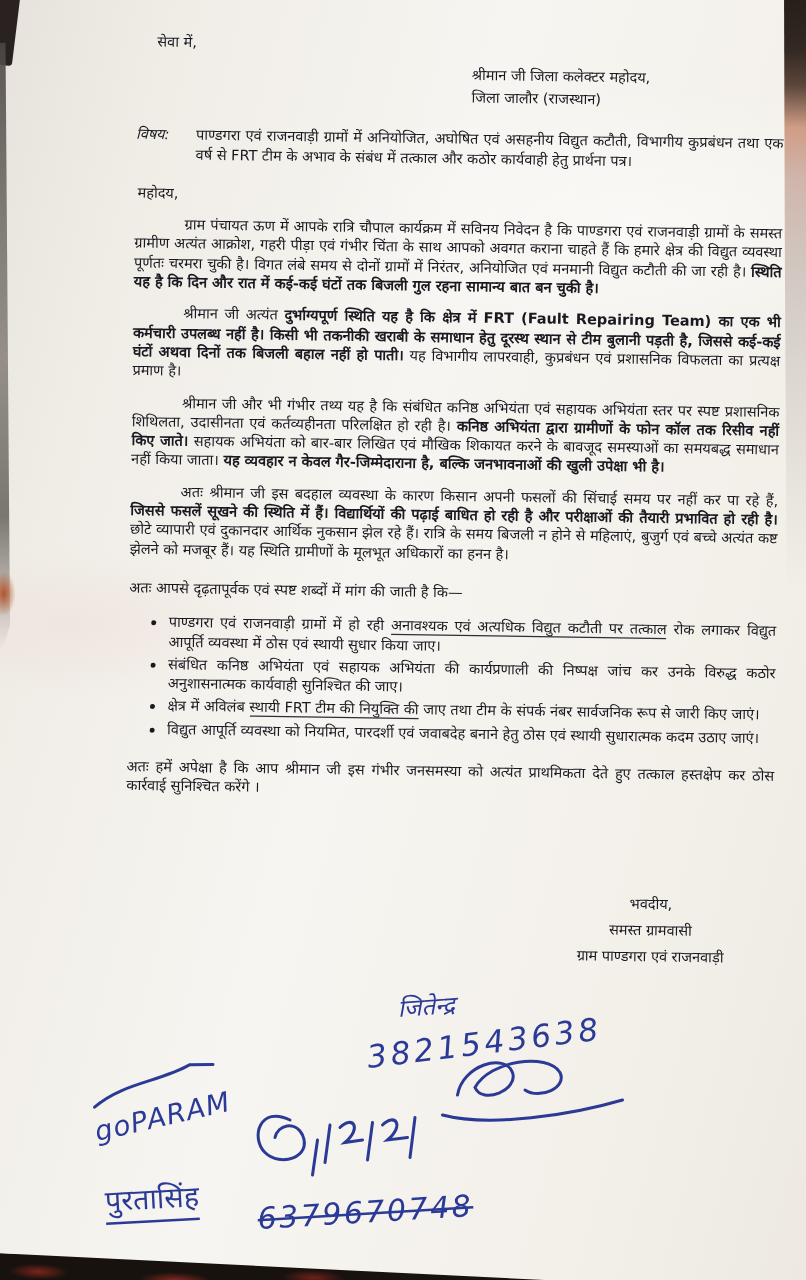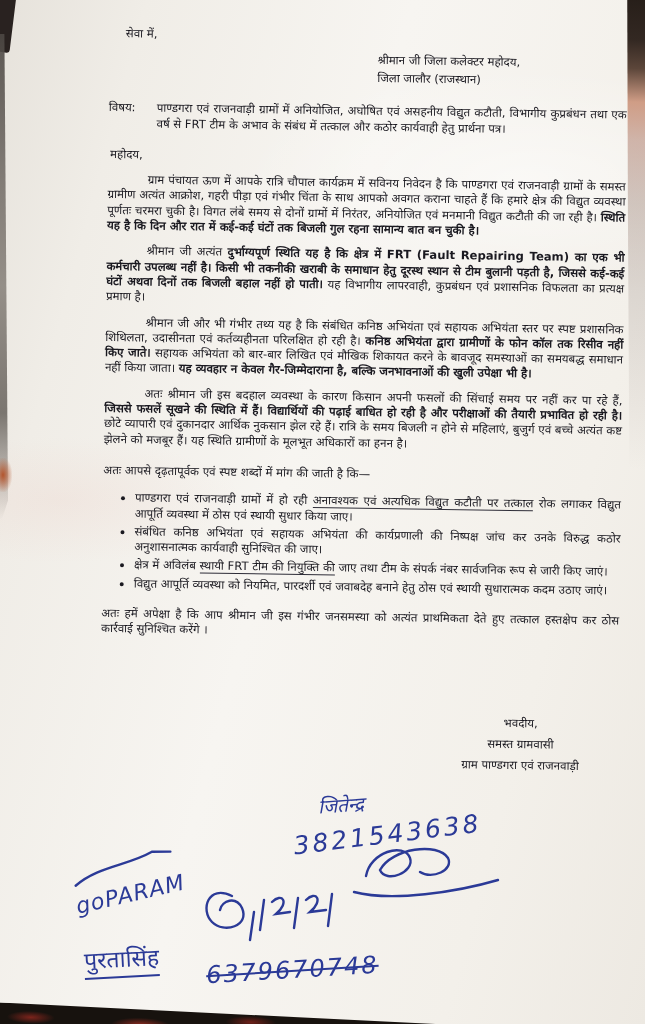--- a/index.html
+++ b/index.html
@@ -49,21 +49,21 @@
 
   
   .letter{
     position:absolute;left:110px;top:26px;width:518px;
     transform:rotate(0.85deg);transform-origin:0 0;
     font-size:11.6px;line-height:15.3px;color:#1a1920;text-align:justify;
   }
   .salutation{margin:0 0 0 16px;}
   .recipient{margin:6px 0 0 268px;line-height:18px;text-align:left;}
   .subject-row{display:flex;margin-top:17px;}
-  .subject-label{flex:none;width:38px;margin-right:10px;}
+  .subject-label{flex:none;width:38px;margin-right:10px;font-style:italic;}
   .subject-text{flex:1;}
   .greeting{margin-top:16px;margin-left:2px;text-align:left;}
   .para{margin:10px 0 0;text-indent:40px;}
   .b{font-weight:bold;}
   .pen-u{border-bottom:1.6px solid #2e2d38;}
   .demand-intro{margin-top:16px;text-align:left;}
   ul.demands{margin:12px 0 0;padding-left:32px;list-style:disc;}
   ul.demands li{margin-bottom:3px;}
   .closing{margin-top:15px;}
   .signoff{width:190px;margin:70px 2px 0 auto;text-align:center;line-height:21px;}

